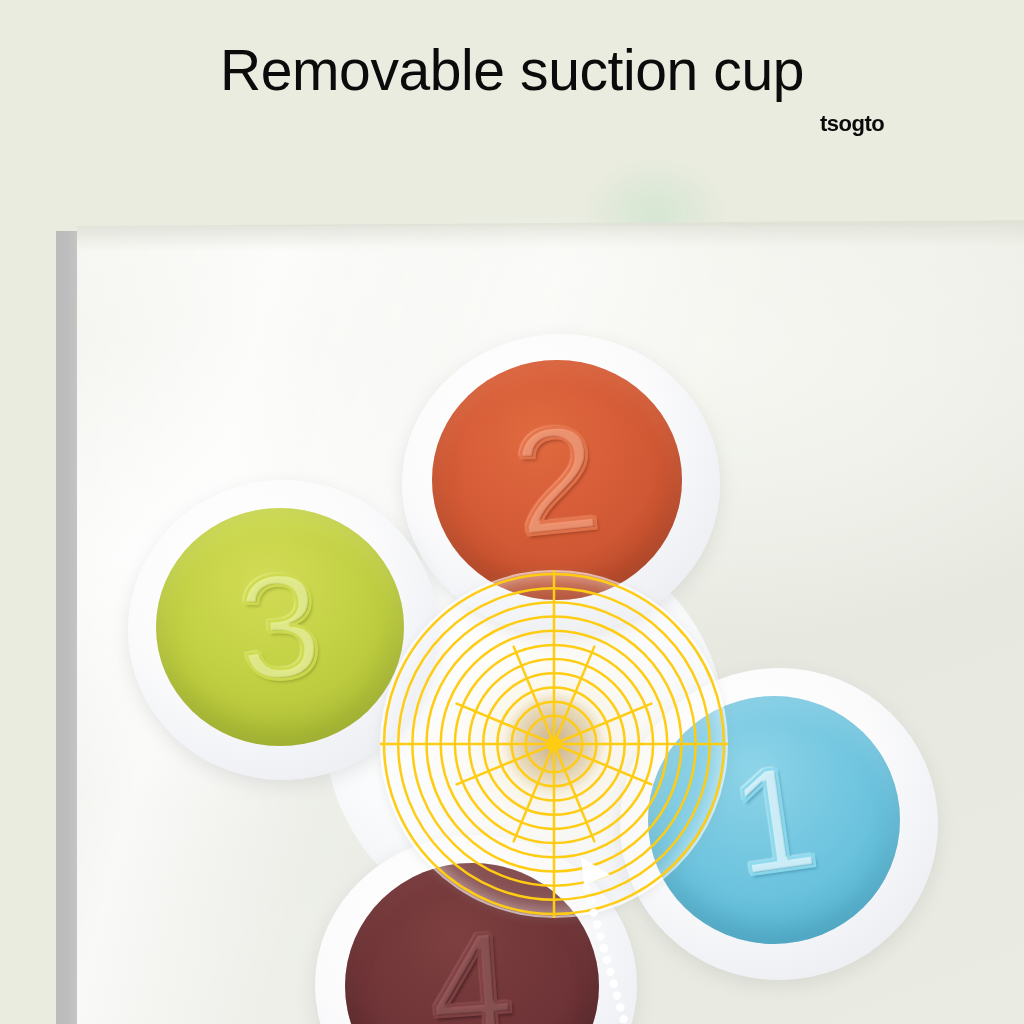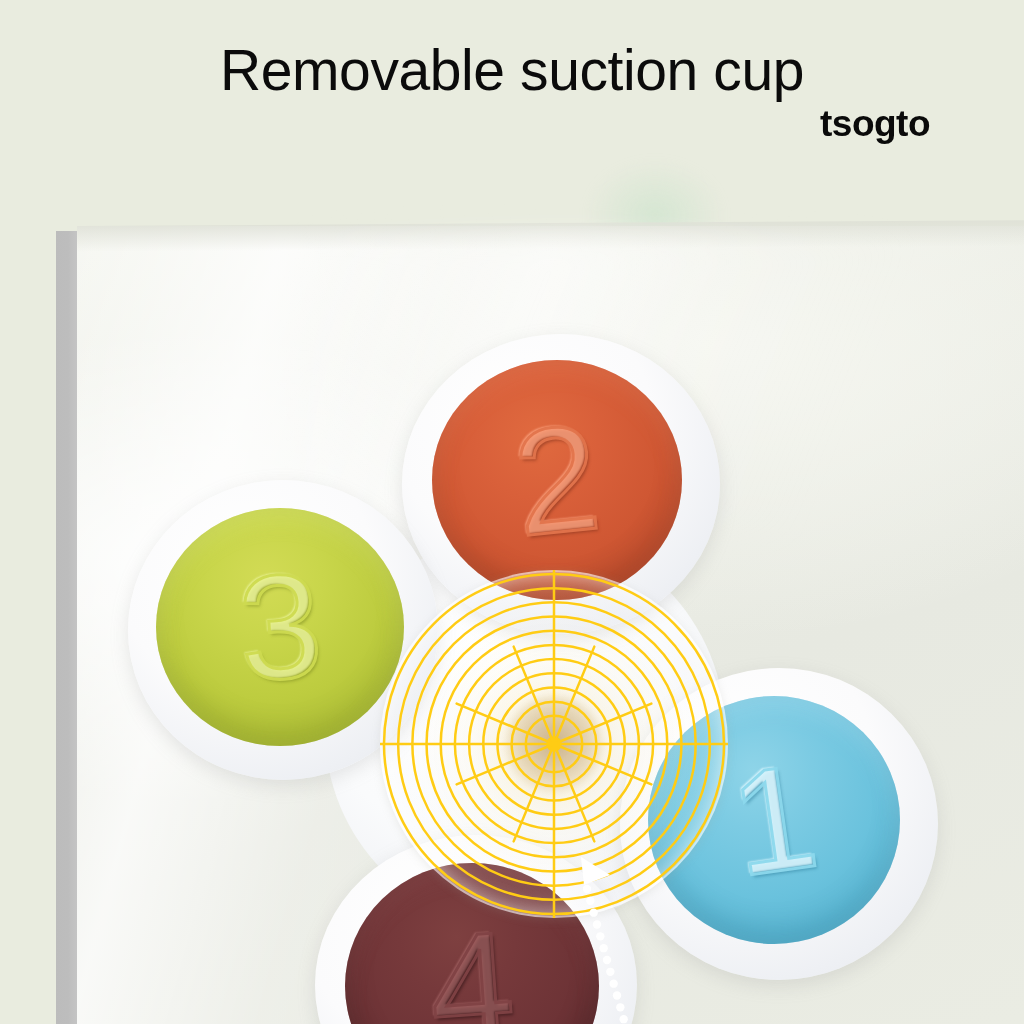--- a/index.html
+++ b/index.html
@@ -46,21 +46,21 @@
     letter-spacing: -0.4px;
     white-space: nowrap;
   }
   .headline .l1 { display: block; }
   .headline .l2 { display: block; }
 
   .watermark {
     position: absolute;
     left: 820px;
     top: 108px;
-    font-size: 37px;
+    font-size: 22px;
     font-weight: bold;
     color: #0a0a0a;
     letter-spacing: -0.5px;
     line-height: 31px;
   }
 
   
   .panel-wrap {
     position: absolute;
     left: 56px; top: 226px;

